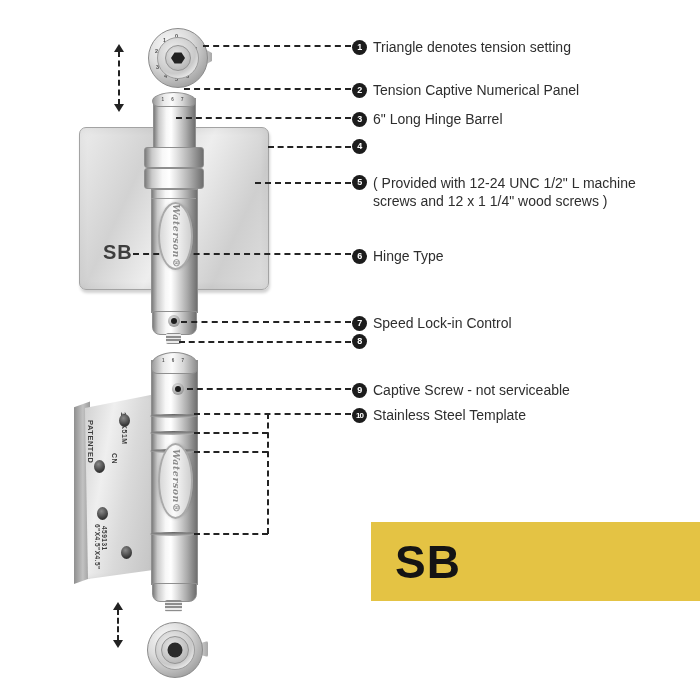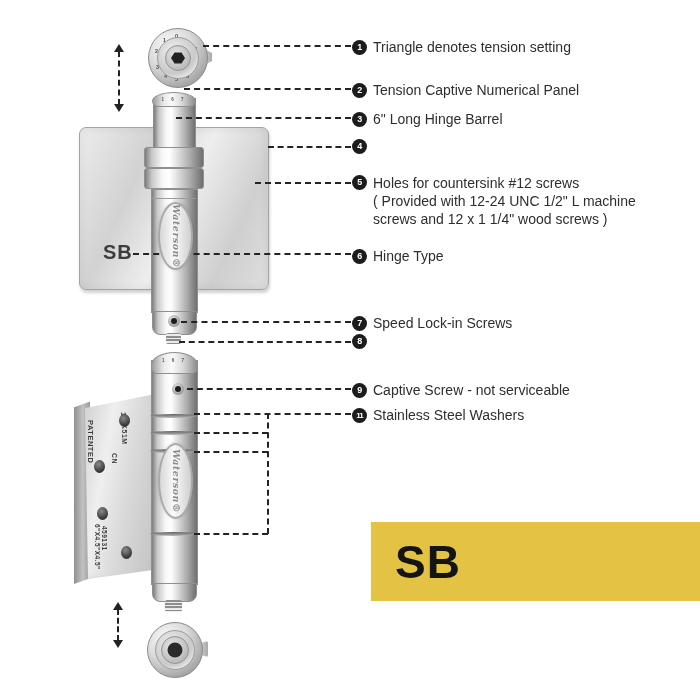--- a/index.html
+++ b/index.html
@@ -220,42 +220,41 @@
   <div class="callout" style="top:110px">
     <span class="cnum">3</span>
     <span class="clabel">6" Long Hinge Barrel</span>
   </div>
   <div class="callout" style="top:139px">
     <span class="cnum">4</span>
   </div>
   <div class="callout multi" style="top:174px">
     <span class="cnum" style="margin-top:1px">5</span>
     <div class="clabel">
-      <div>Holes for countersink #12 screws</div>
       <div>( Provided with 12-24 UNC 1/2" L machine</div>
       <div>screws and 12 x 1 1/4" wood screws )</div>
     </div>
   </div>
   <div class="callout" style="top:247px">
     <span class="cnum">6</span>
     <span class="clabel">Hinge Type</span>
   </div>
   <div class="callout" style="top:314px">
     <span class="cnum">7</span>
-    <span class="clabel">Speed Lock-in Screws</span>
+    <span class="clabel">Speed Lock-in Control</span>
   </div>
   <div class="callout" style="top:334px">
     <span class="cnum">8</span>
   </div>
   <div class="callout" style="top:381px">
     <span class="cnum">9</span>
     <span class="clabel">Captive Screw - not serviceable</span>
   </div>
   <div class="callout" style="top:406px">
-    <span class="cnum" style="font-size:8px;letter-spacing:-1px">11</span>
-    <span class="clabel">Stainless Steel Washers</span>
+    <span class="cnum" style="font-size:8px;letter-spacing:-1px">10</span>
+    <span class="clabel">Stainless Steel Template</span>
   </div>
 
   <div class="badge">
     <span>SB</span>
   </div>
 
 </div>
 
 </body></html>

